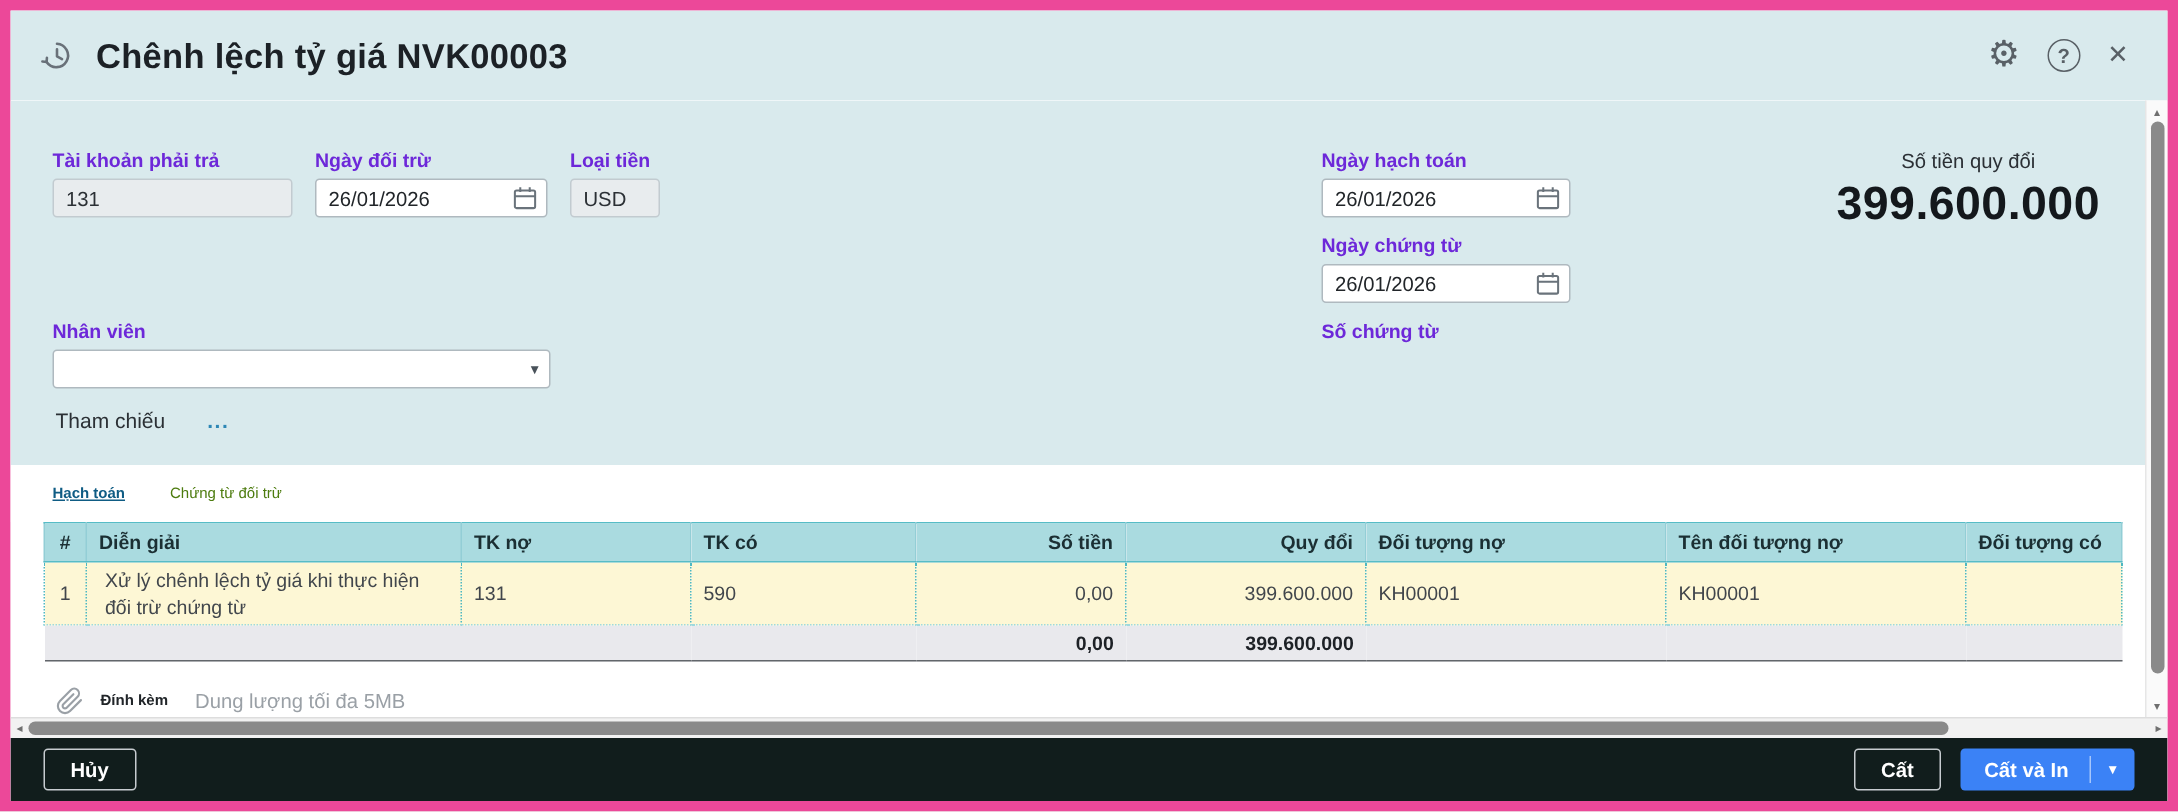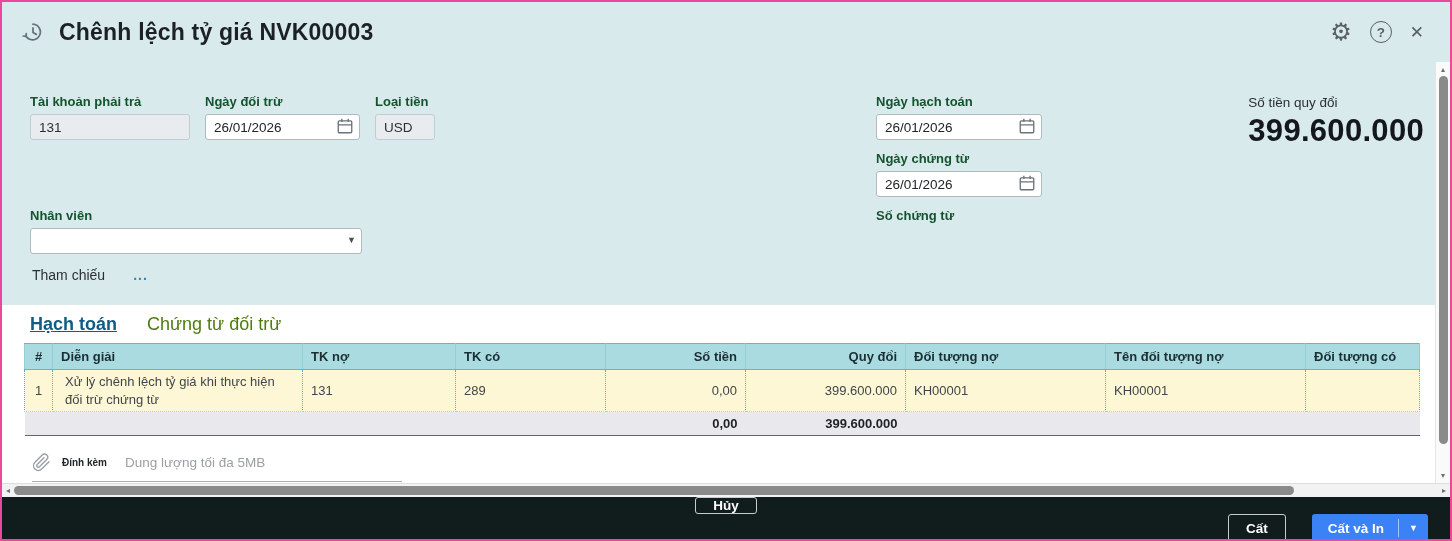--- a/index.html
+++ b/index.html
@@ -1,21 +1,21 @@
 <!DOCTYPE html>
 <html><head>
 <meta charset="utf-8">
 <style>
   * { margin:0; padding:0; box-sizing:border-box; }
   html,body { background:#e8e8e8; }
   body { font-family:"Liberation Sans","DejaVu Sans",sans-serif; }
 
   .window{
     position:relative; width:1452px; height:541px;
-    border:2px solid #ec4899; background:#fff; overflow:hidden;
+    border:7px solid #ec4899; background:#fff; overflow:hidden;
   }
 
   
   .titlebar{
     position:absolute; top:0; left:0; right:0; height:60px;
     background:#d9eaed; display:flex; align-items:center; padding:0 18px;
   }
   .history-icon{ display:inline-flex; width:26px; height:26px; margin-right:13px; }
   .page-title{ font-size:23px; font-weight:700; color:#1c2126; letter-spacing:.2px; }
   .titlebar-actions{ margin-left:auto; display:flex; align-items:center; gap:18px; margin-right:8px;}
@@ -27,21 +27,21 @@
 
   
   .body-area{
     position:absolute; top:60px; left:0; right:15px; bottom:56px;
     background:#fff; overflow:hidden;
   }
 
   
   .form-section{ position:relative; height:243px; background:#d9eaed; }
   .field{ position:absolute; }
-  .field .flabel{ display:block; font-size:13px; font-weight:700; color:#14532d; margin-bottom:5px; }
+  .field .flabel{ display:block; font-size:13px; font-weight:700; color:#6d28d9; margin-bottom:5px; }
   .tinput{
     width:100%; height:26px; border:1px solid #afb9bf; border-radius:3px;
     background:#fff; font-family:inherit; font-size:13.5px; color:#212529;
     padding:0 8px; outline:none;
   }
   .tinput:disabled{ background:#e8ecee; border-color:#c2cbd0; color:#2b3035; }
   .input-wrap{ position:relative; }
   .input-icon-right{
     position:absolute; right:6px; top:50%; transform:translateY(-50%);
     display:inline-flex; width:18px; height:18px; cursor:pointer;
@@ -53,27 +53,27 @@
   .f-loai-tien{ left:373px; top:32px; width:60px; }
   .f-ly-do{ left:28px; top:89px; width:813px; }
   .f-nhan-vien{ left:28px; top:146px; width:332px; }
   .f-nht{ left:874px; top:32px; width:166px; }
   .f-nct{ left:874px; top:89px; width:166px; }
   .f-sct{ left:874px; top:146px; width:166px; }
 
   .tham-chieu{ position:absolute; left:30px; top:205px; display:flex; align-items:center; font-size:14px; color:#2b3035; }
   .more-link{ color:#2d87b5; font-weight:700; margin-left:28px; font-size:14px; cursor:pointer; letter-spacing:1px;}
 
-  .amount-box{ position:absolute; right:11px; top:33px; text-align:left; }
+  .amount-box{ position:absolute; right:30px; top:33px; text-align:center; }
   .amount-label{ font-size:13.5px; color:#2b3035; font-weight:400; }
   .amount-value{ font-size:31px; font-weight:700; color:#14181c; margin-top:3px; letter-spacing:.3px;}
 
   
   .tab-row{ height:38px; background:#fff; display:flex; align-items:center; padding-left:28px; gap:30px; }
-  .tab{ font-size:18px; cursor:pointer; }
+  .tab{ font-size:10px; cursor:pointer; }
   .tab.active{ color:#0f5c84; font-weight:700; text-decoration:underline; }
   .tab.inactive{ color:#4d7c0f; font-weight:400; }
 
   
   .grid-wrap{ margin-left:22px; margin-right:15px; }
   table.grid{ width:100%; border-collapse:collapse; table-layout:fixed; }
   .grid th{
     background:#aadbe0; color:#1b2f33; font-size:13px; font-weight:700;
     text-align:left; padding:4px 8px; height:26px;
     border-top:1px solid #57bcc6; border-bottom:1px solid #57bcc6;
@@ -117,29 +117,29 @@
   }
   .hscroll .arrow{ position:absolute; top:0; height:100%; width:12px; display:flex;
     align-items:center; justify-content:center; font-size:8px; color:#6f6f6f; cursor:pointer;}
   .hscroll .arrow.left{ left:0; } .hscroll .arrow.right{ right:0; }
   .hthumb{ position:absolute; top:2px; height:9px; left:12px; width:1280px;
     background:#8a8a8a; border-radius:5px; cursor:pointer; }
 
   
   .footer{
     position:absolute; left:0; right:0; bottom:0; height:42px;
-    background:#111d1c; display:flex; align-items:center; padding:0 22px;flex-direction:column;
+    background:#111d1c; display:flex; align-items:center; padding:0 22px;
   }
   .btn{
     height:28px; border-radius:3px; font-family:inherit; font-size:13.5px; font-weight:700;
     cursor:pointer; display:inline-flex; align-items:center; justify-content:center;
   }
   .btn-outline{ background:transparent; color:#fff; border:1px solid #c7ccd0; padding:0 17px; }
   .btn-primary{ background:#3b82f6; color:#fff; border:none; padding:0; overflow:hidden;}
-  .footer-right{ margin-left:auto; display:flex; align-items:center; gap:26px; }
+  .footer-right{ margin-left:auto; display:flex; align-items:center; gap:13px; }
   .btn-primary .lbl{ padding:0 14px 0 16px; }
   .btn-primary .sep{ width:1px; height:18px; background:rgba(255,255,255,.55); }
   .btn-primary .caret{ padding:0 10px; font-size:9px; display:inline-flex; align-items:center; height:100%; }
 </style>
 </head>
 <body>
 
 <div class="window">
 
   <div class="titlebar">
@@ -266,21 +266,21 @@
             <th>Đối tượng nợ</th>
             <th>Tên đối tượng nợ</th>
             <th>Đối tượng có</th>
           </tr>
         </thead>
         <tbody>
           <tr>
             <td>1</td>
             <td class="desc">Xử lý chênh lệch tỷ giá khi thực hiện đối trừ chứng từ</td>
             <td>131</td>
-            <td>289</td>
+            <td>590</td>
             <td class="num">0,00</td>
             <td class="num">399.600.000</td>
             <td>KH00001</td>
             <td>KH00001</td>
             <td></td>
           </tr>
           <tr class="total-row">
             <td></td>
             <td></td>
             <td></td>

